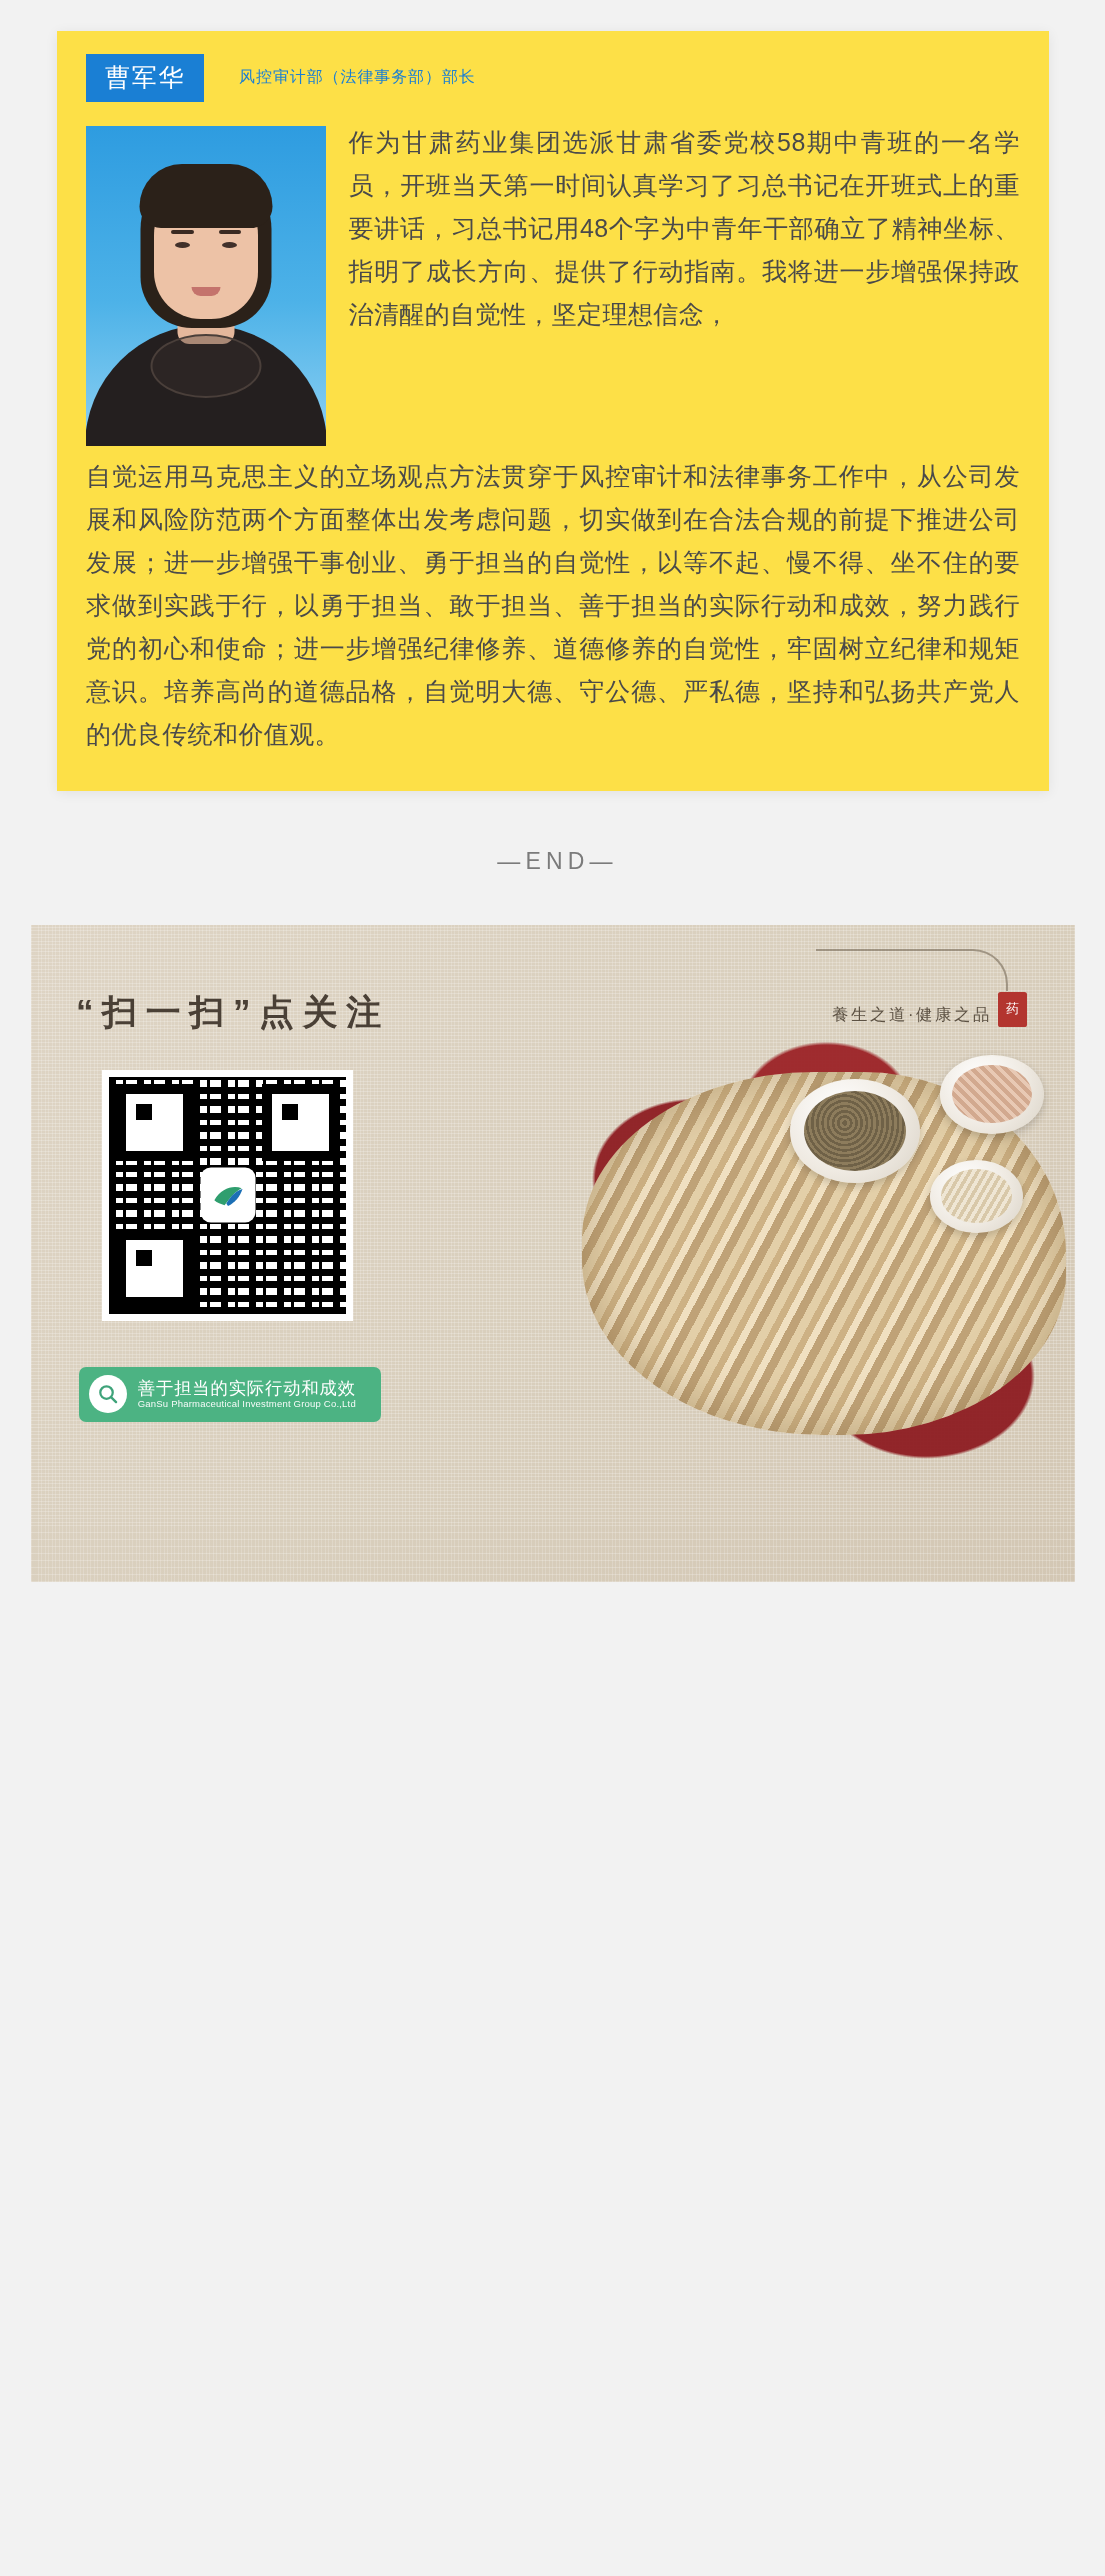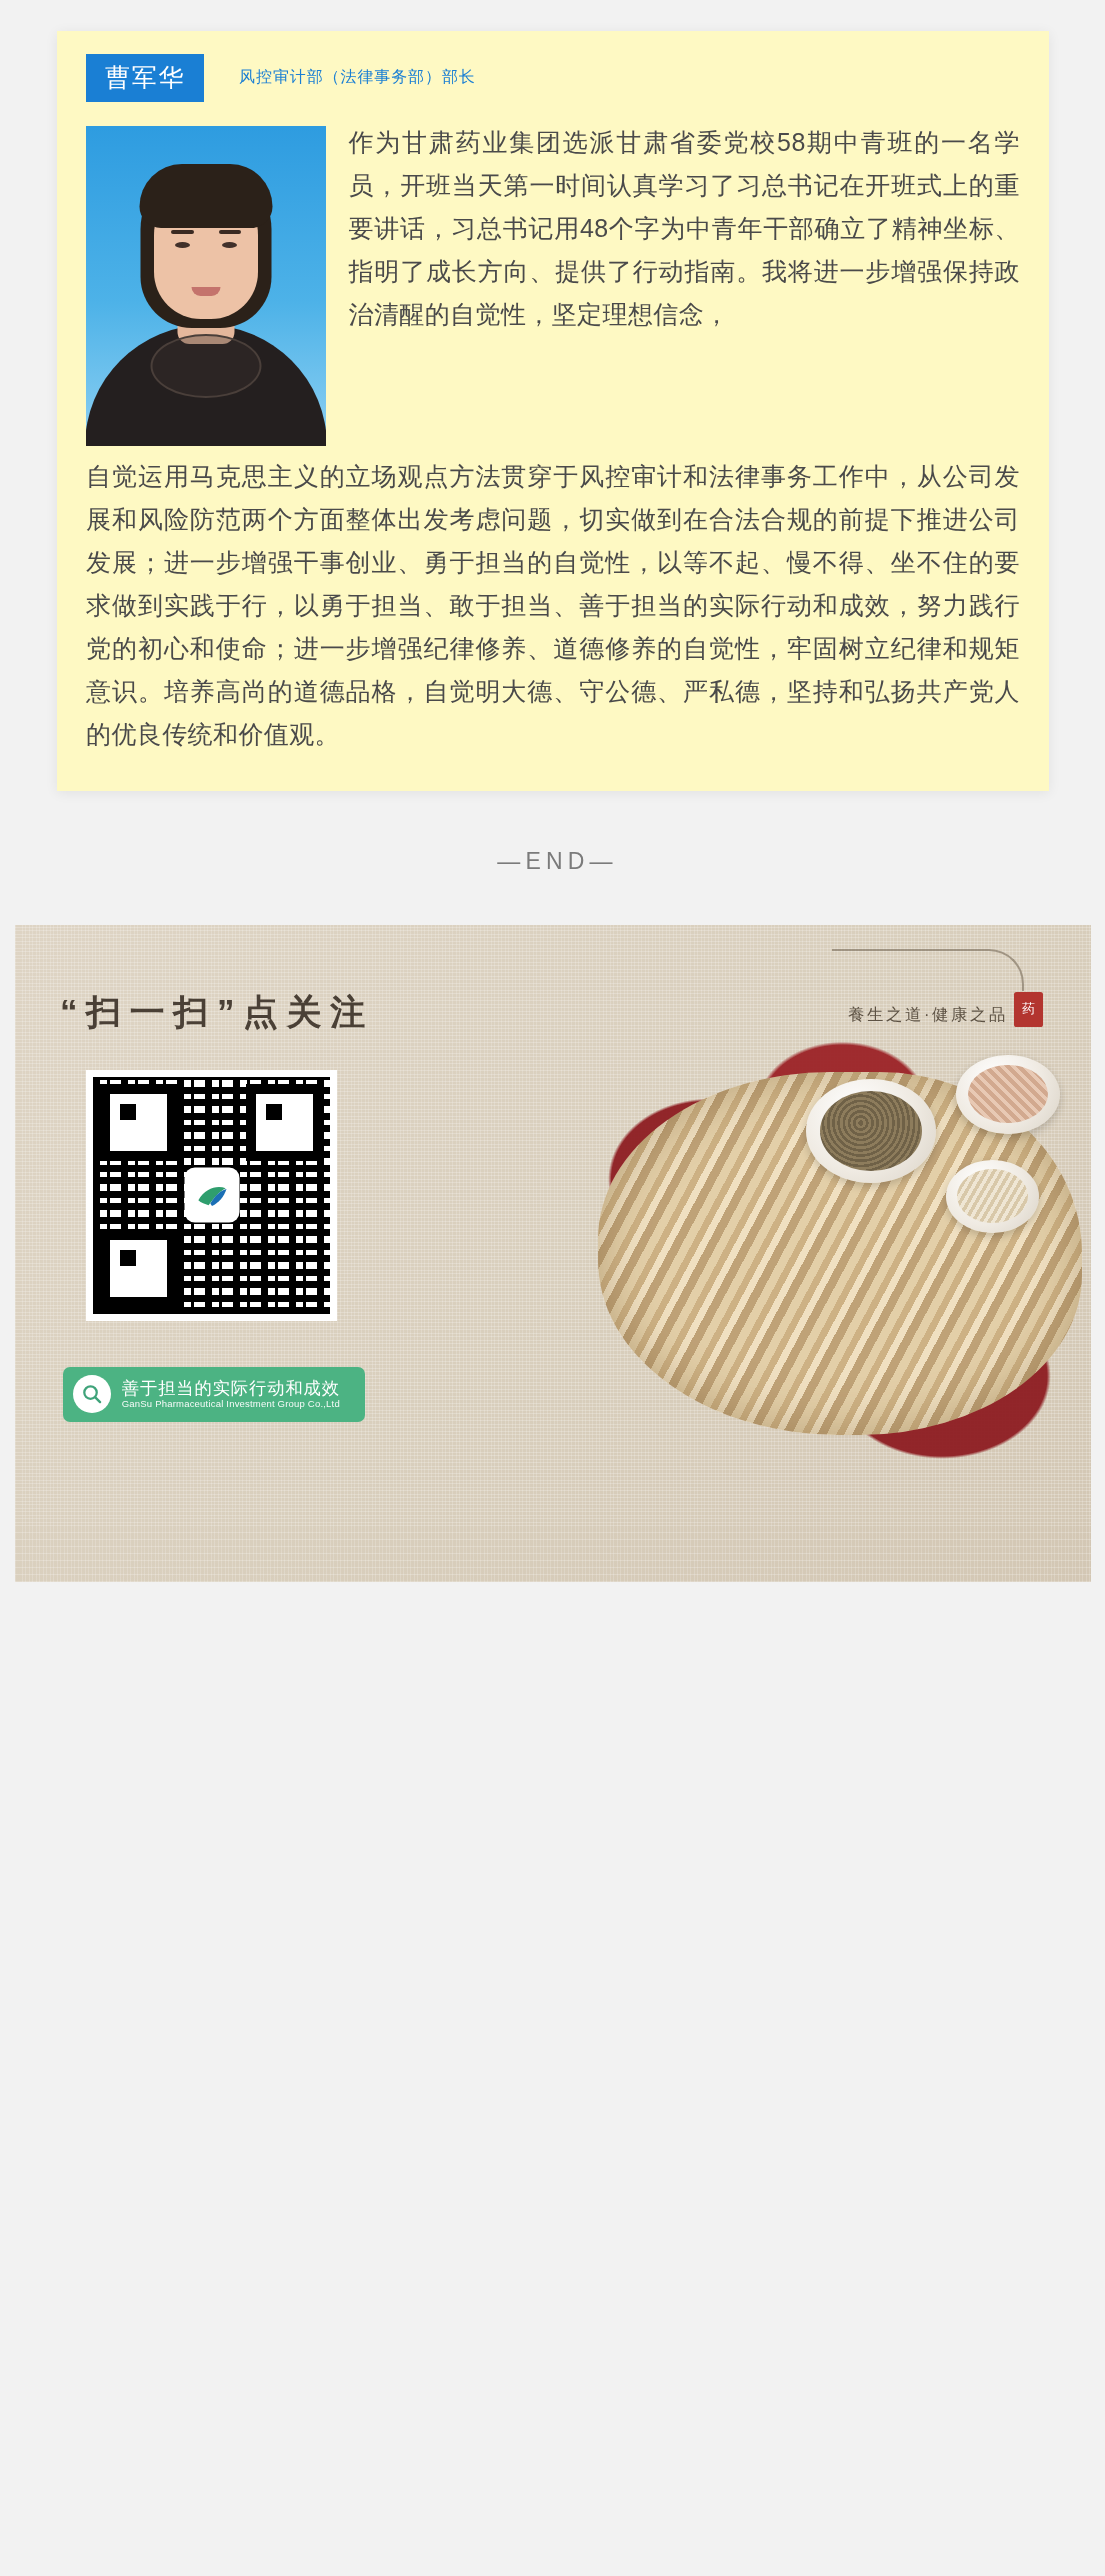--- a/index.html
+++ b/index.html
@@ -19,21 +19,21 @@
     min-height: 2576px;
     position: relative;
     background: #f2f2f2;
     box-sizing: border-box;
   }
 
   
   .card {
     position: relative;
     margin: 31px 57px 8px 57px;
-    background: #fef9c3;
+    background: #fde047;
     box-shadow: 0 1.7px 12px rgba(0,0,0,0.07);
     padding: 22.5px 29px 35px 29px;
     box-sizing: border-box;
   }
 
   .title-row {
     display: flex;
     align-items: stretch;
     margin-bottom: 19px;
   }
@@ -180,21 +180,21 @@
     text-align: center;
     color: #7b7b7b;
     font-size: 23px;
     letter-spacing: 5.2px;
     margin: 57px 0 50px 0;
     padding-left: 9px;
   }
 
   
   .promo {
-    margin: 0 15px;
+    margin: 0 31px;
     height: 657px;
     position: relative;
     overflow: hidden;
     background:
       repeating-linear-gradient(0deg, rgba(255,255,255,0.22) 0 0.9px, rgba(0,0,0,0) 0.9px 3.5px),
       repeating-linear-gradient(90deg, rgba(255,255,255,0.18) 0 0.9px, rgba(0,0,0,0) 0.9px 3.5px),
       linear-gradient(135deg, #ded4c4 0%, #d9cfbd 50%, #d3c7b4 100%);
   }
   .promo-left {
     position: absolute;

